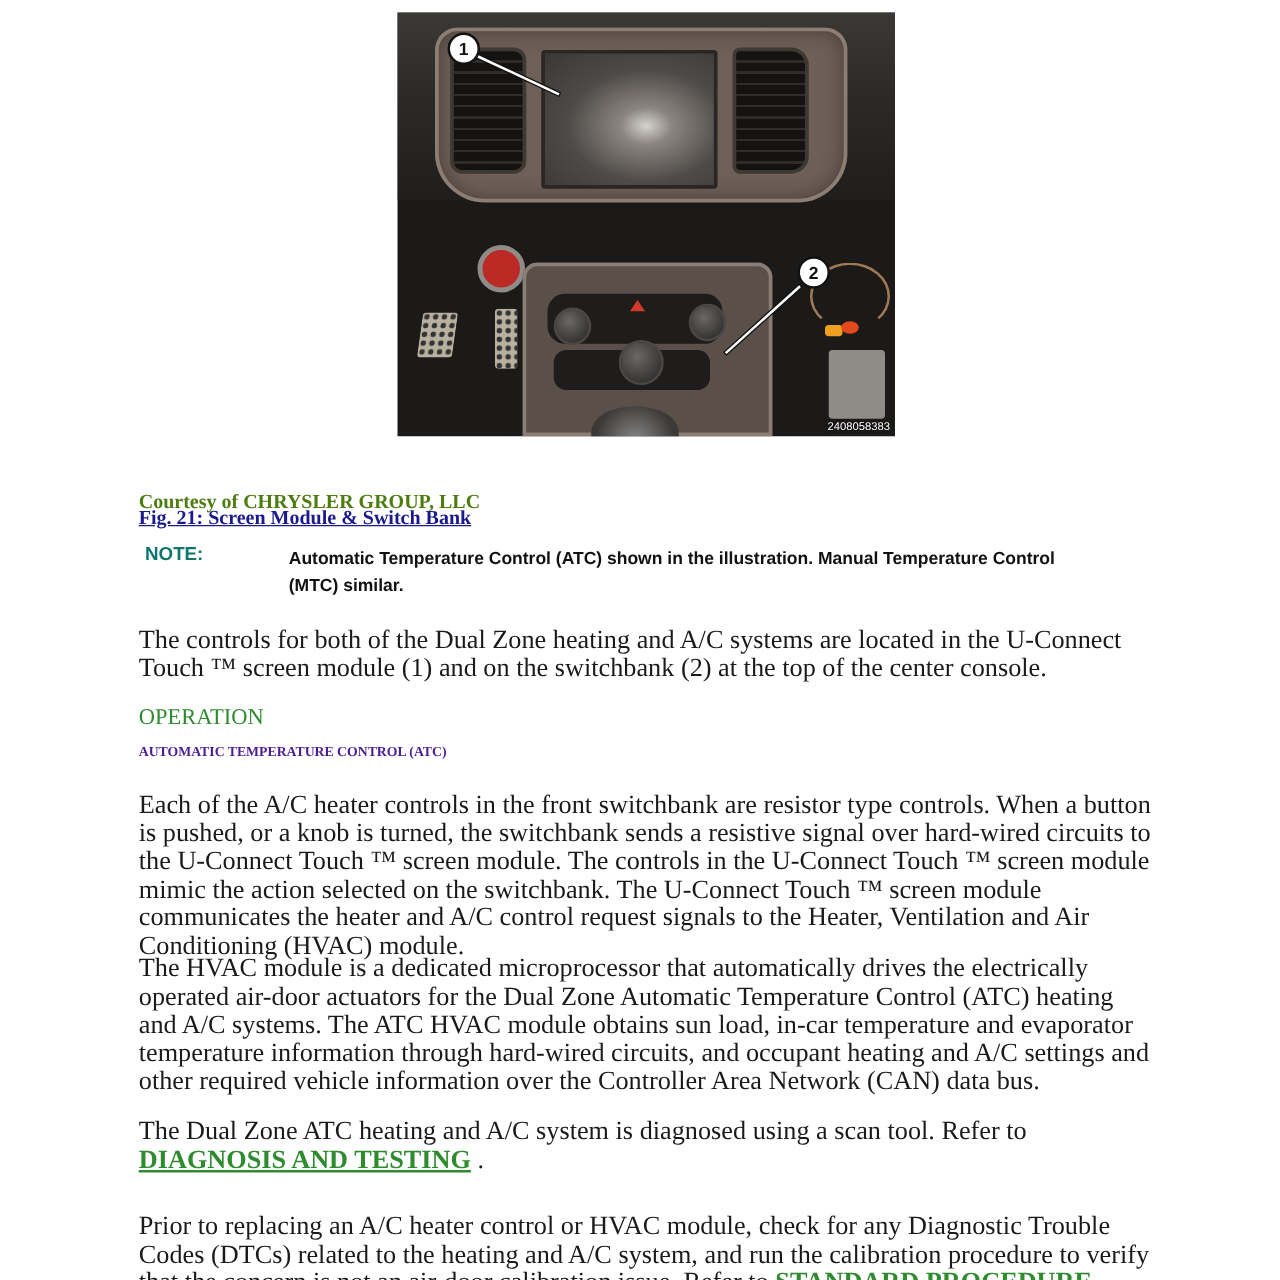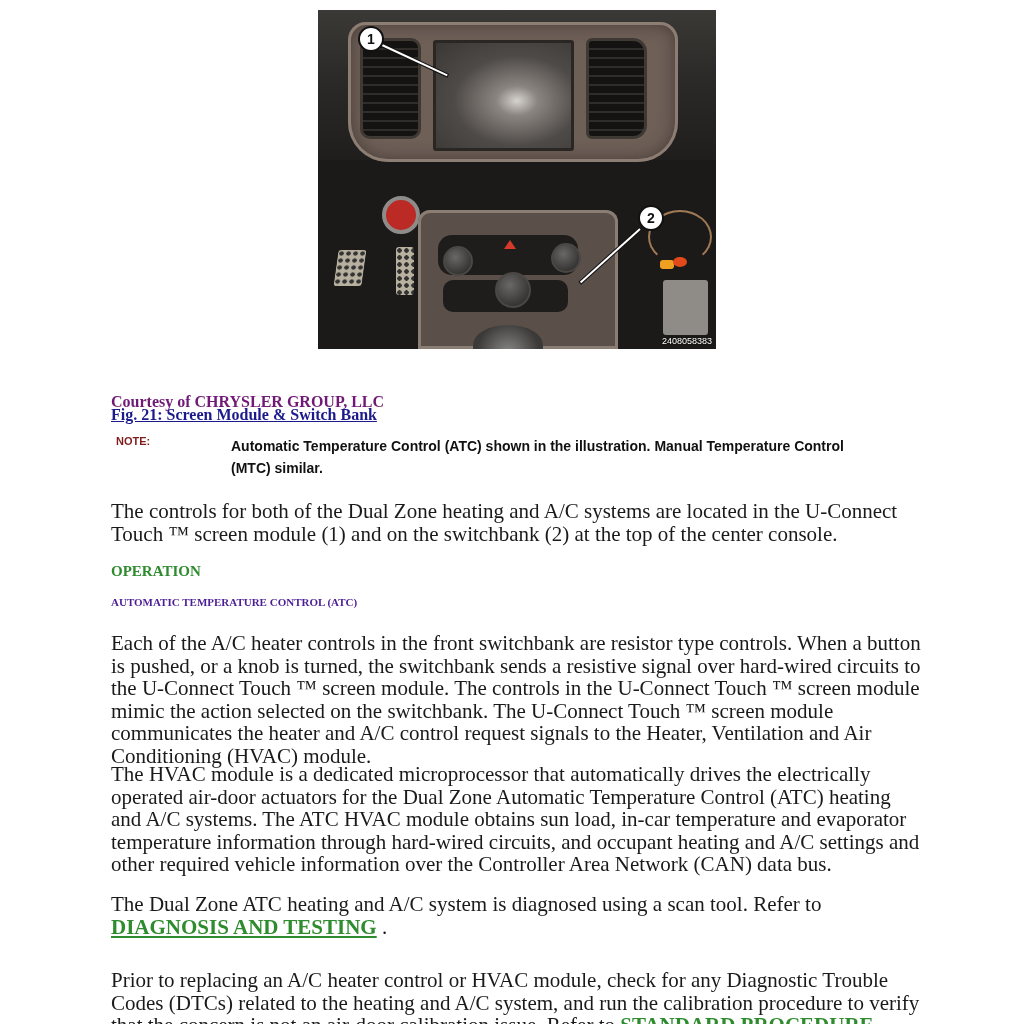--- a/index.html
+++ b/index.html
@@ -65,35 +65,35 @@
               box-shadow: 0 0 0 1px #111; }
     .leader.l1 { left: 64px; top: 34px; width: 72px; transform: rotate(25deg); }
     .leader.l2 { left: 322px; top: 218px; width: 80px; transform: rotate(138deg); }
     .img-id { position: absolute; right: 4px; bottom: 3px; color: #ffffff;
               font-family: "Liberation Sans", sans-serif; font-weight: normal; font-size: 9px;
               text-shadow: 0 0 2px #000; }
 
     
     .fig-link { position: absolute; left: 111px; top: 370px; color: #1a1a8c;
                 font-weight: bold; font-size: 16px; text-decoration: underline; margin-top: 36px; }
-    .courtesy { position: absolute; left: 111px; top: 393px; color: #701a75;
+    .courtesy { position: absolute; left: 111px; top: 393px; color: #4d7c0f;
                 font-weight: bold; font-size: 16px; }
 
     
-    .note-label { position: absolute; left: 116px; top: 435px; color: #7f1d1d;
-                  font-family: "Liberation Sans", sans-serif; font-weight: bold; font-size: 11px; }
+    .note-label { position: absolute; left: 116px; top: 435px; color: #0f766e;
+                  font-family: "Liberation Sans", sans-serif; font-weight: bold; font-size: 15px; }
     .note-text { position: absolute; left: 231px; top: 435px; width: 650px; color: #111;
                  font-family: "Liberation Sans", sans-serif; font-weight: bold; font-size: 14px;
                  line-height: 22px; }
 
     
     .para { position: absolute; left: 111px; width: 815px; font-size: 21px; line-height: 22.6px;
             color: #1a1a1a; margin: 0; }
     .p1 { top: 500px; }
-    .h-op { position: absolute; left: 111px; top: 563px; color: #2e8b2e; font-weight: bold; font-size: 15px; }
+    .h-op { position: absolute; left: 111px; top: 563px; color: #2e8b2e; font-weight: normal; font-size: 18px; }
     .h-atc { position: absolute; left: 111px; top: 596px; color: #4c1d95; font-weight: bold; font-size: 11px; }
     .p2 { top: 632px; }
     .p3 { top: 763px; }
     .p4 { top: 893px; }
     .p5 { top: 957px; margin-top: 12px; }
     .doc-link { color: #2e8b2e; font-weight: bold; text-decoration: underline; }
   </style>
 </head>
 <body>
 

